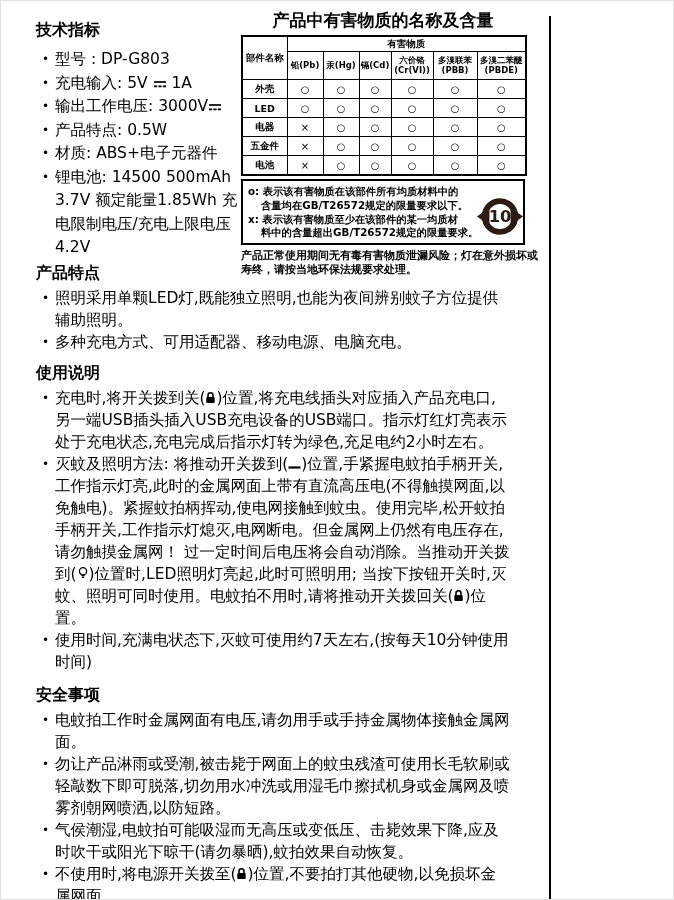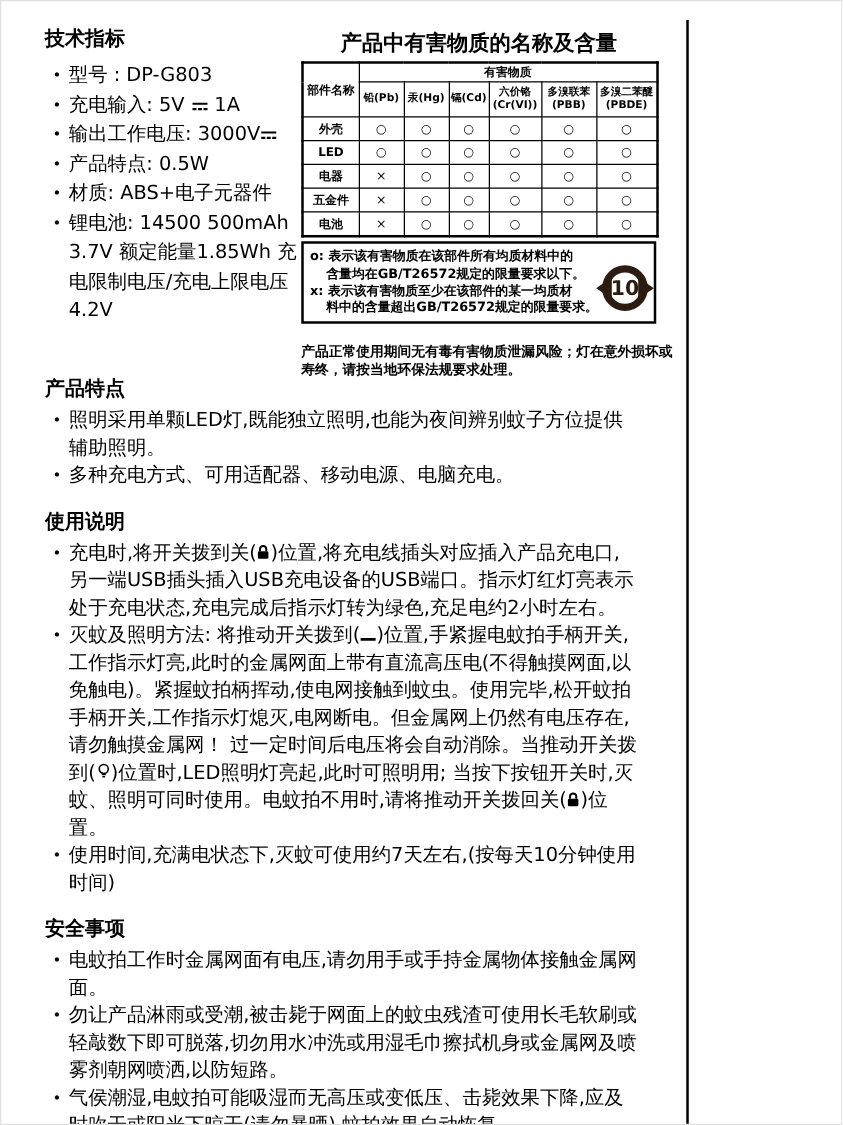--- a/index.html
+++ b/index.html
@@ -2,21 +2,21 @@
 <html><head>
 <meta charset="utf-8">
 <style>
   html,body{margin:0;padding:0;background:#fff;}
   .page{
     position:relative;width:674px;height:900px;overflow:hidden;background:#fff;
     color:#000;font-family:"DejaVu Sans","Liberation Sans",sans-serif;
     box-sizing:border-box;border:1px solid #e0e0e0;
   }
   .fold-line{position:absolute;left:548px;top:15px;width:2px;height:885px;background:#000;}
-  .top{display:flex;align-items:flex-start;padding:20px 0 0 35px;}
+  .top{display:flex;align-items:center;padding:6px 0 0 35px;}
   
   .specs{width:205px;flex:0 0 205px;}
   h2.heading{font-size:16px;font-weight:bold;margin:0 0 8px 0;line-height:20px;}
   ul.blist{list-style:none;margin:4px;padding:0 0 0 15px;}
   ul.blist li{position:relative;}
   ul.blist li::before{content:"\2022";position:absolute;left:-13px;font-size:12px;}
   .specs ul.blist{font-size:15.5px;line-height:23.5px;width:196px;}
   
   .hazard{width:312px;font-weight:bold;}
   .tbl-title{width:284px;font-size:17px;text-align:center;margin:2px 0 3px 0;}
@@ -24,25 +24,25 @@
   table.haz th,table.haz td{border:1px solid #000;text-align:center;vertical-align:middle;padding:0;overflow:hidden;}
   th.group{height:14px;font-size:9.5px;}
   th.part{font-size:9.5px;}
   th.sub{height:27px;font-size:8.5px;line-height:1.15;white-space:pre-line;font-weight:bold;}
   th.rowname{height:18px;font-size:9.5px;}
   td.mark-o,td.mark-x{height:18px;font-size:10px;font-weight:normal;}
   .notes-box{position:relative;width:284px;box-sizing:border-box;border:2px solid #000;
     margin-top:3px;padding:4px 5px 3px 5px;font-size:10.3px;line-height:13.8px;}
   .note-line.ind{padding-left:13px;}
   .epup{position:absolute;right:-1px;top:13px;}
-  .footnote{width:310px;font-size:11px;line-height:14px;margin-top:16px;}
+  .footnote{width:310px;font-size:11px;line-height:14px;margin-top:4px;}
   
   .sections{padding-left:35px;}
   .section ul.blist{font-size:15.5px;line-height:22px;width:455px;}
-  .section h2.heading{margin:16px 0 4px 0;}
+  .section h2.heading{margin:4px 0 4px 0;}
   .section-features{margin-top:-18px;}
   .section-usage{margin-top:10px;}
   .section-safety{margin-top:12px;}
   .tok{vertical-align:-1px;}
 </style>
 </head>
 <body>
 
 <div class="page">
   <div class="fold-line"></div>

